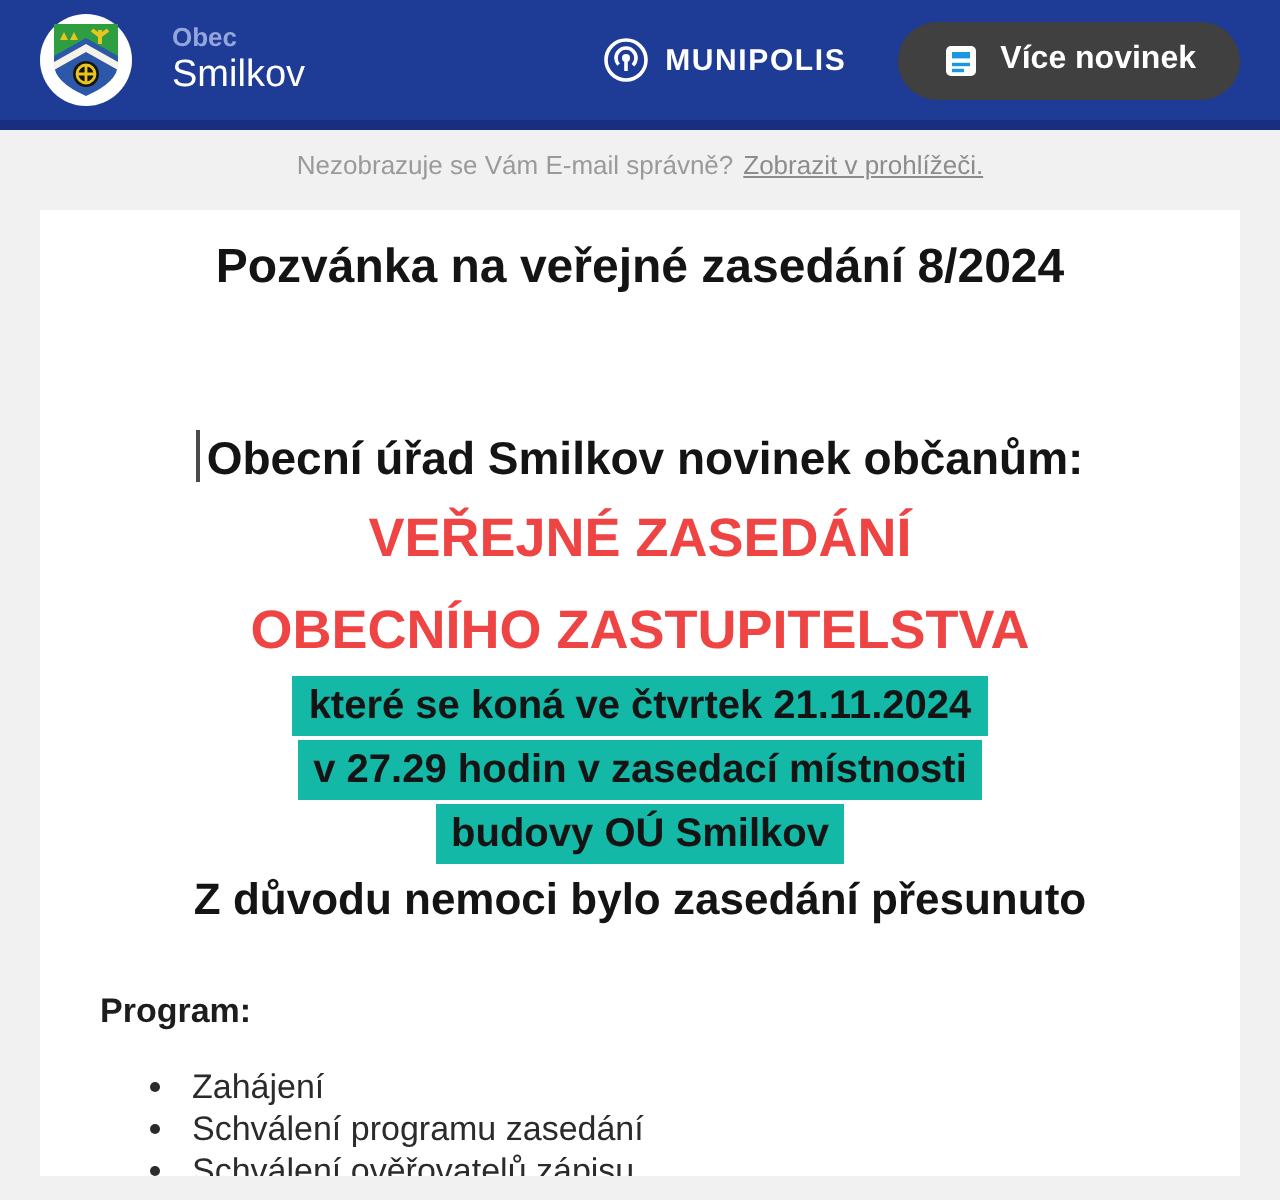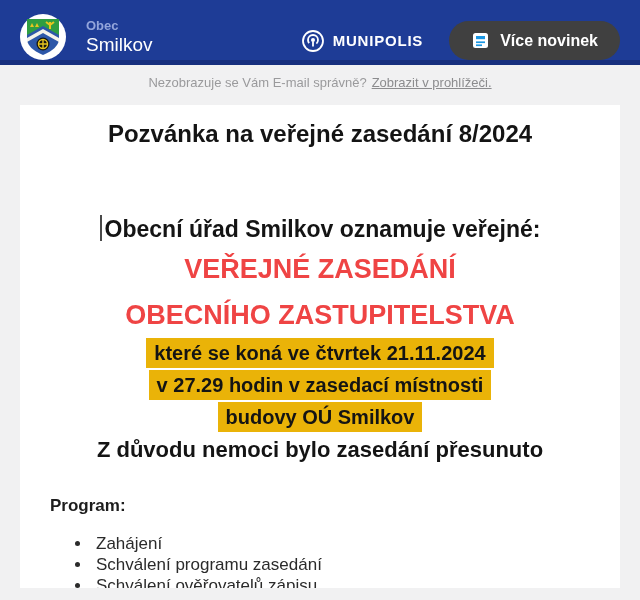--- a/index.html
+++ b/index.html
@@ -4,21 +4,21 @@
 <style>
   * { margin:0; padding:0; box-sizing:border-box; }
   html,body { width:640px; height:600px; overflow:hidden; }
   body {
     font-family:"Liberation Sans","DejaVu Sans",sans-serif;
     background:#f1f1f2;
   }
   
   .header {
     height:65px; background:#1e3c96; border-bottom:5px solid #172f7e;
-    display:flex; align-items:flex-end; justify-content:space-between;
+    display:flex; align-items:center; justify-content:space-between;
     padding:0 20px;
   }
   .brand-left { display:flex; align-items:center; gap:20px; }
   .logo-circle {
     width:46px; height:46px; border-radius:50%; background:#fff;
     display:flex; align-items:center; justify-content:center;
   }
   .org-label { color:#93a5db; font-size:13px; font-weight:bold; line-height:16px; }
   .org-name  { color:#ffffff; font-size:19px; line-height:22px; }
   .brand-right { display:flex; align-items:center; gap:26px; }
@@ -47,21 +47,21 @@
   }
   .doc { margin-top:61px; text-align:center; color:#141414; }
   .announce { font-size:23px; font-weight:bold; line-height:34px; }
   .cursor {
     display:inline-block; width:2px; height:26px; background:#4a4a4a;
     vertical-align:-4px; margin-right:3px;
   }
   .green-line { color:#ef4444; font-size:27px; font-weight:bold; line-height:46px; }
   .hl-line { line-height:30px; }
   .hl-line mark {
-    background:#eab308; color:#141414; font-size:20px; font-weight:bold;
+    background:#14b8a6; color:#141414; font-size:20px; font-weight:bold;
     display:inline-block; line-height:30px; padding:0 8px;
   }
   .note-line { font-size:22px; font-weight:bold; line-height:32px; }
   .program-label {
     margin-top:30px; text-align:left; padding-left:30px;
     font-size:17px; font-weight:bold; color:#1d1d1d;
   }
   .program-list {
     margin-top:17px; text-align:left; padding-left:72px;
     font-size:17px; line-height:21px; color:#2b2b2b;
@@ -117,21 +117,21 @@
 
   <div class="notice">
     <span>Nezobrazuje se Vám E-mail správně?</span>
     <a>Zobrazit v prohlížeči.</a>
   </div>
 
   <div class="card">
     <div class="title">Pozvánka na veřejné zasedání 8/2024</div>
 
     <div class="doc">
-      <div class="announce"><span class="cursor"></span><span>Obecní úřad Smilkov oznamuje veřejné:</span></div>
+      <div class="announce"><span class="cursor"></span><span>Obecní úřad Smilkov novinek občanům:</span></div>
 
       <div class="green-line">VEŘEJNÉ ZASEDÁNÍ</div>
       <div class="green-line">OBECNÍHO ZASTUPITELSTVA</div>
 
       <div class="hl-line"><mark>které se koná ve čtvrtek 21.11.2024</mark></div>
       <div class="hl-line"><mark>v 27.29 hodin v zasedací místnosti</mark></div>
       <div class="hl-line"><mark>budovy OÚ Smilkov</mark></div>
 
       <div class="note-line">Z důvodu nemoci bylo zasedání přesunuto</div>
 

